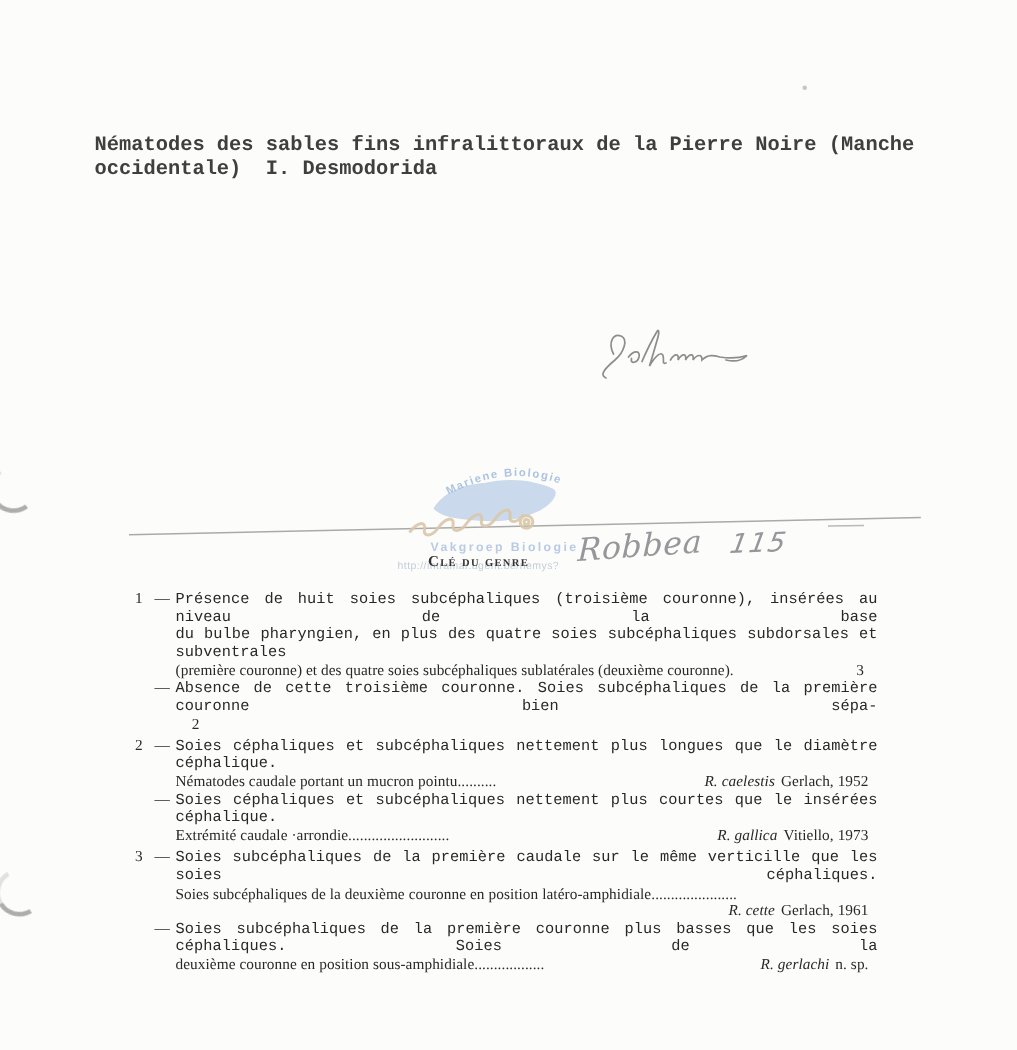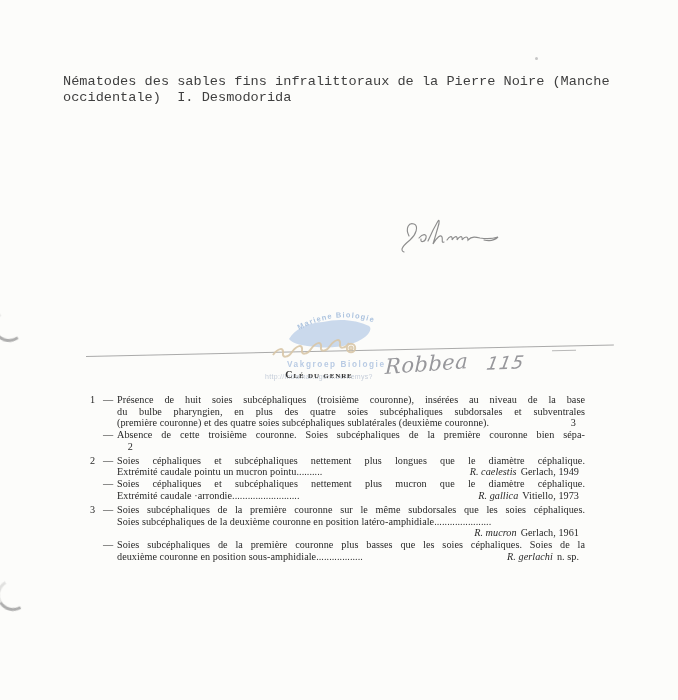--- a/index.html
+++ b/index.html
@@ -9,21 +9,21 @@
     font-family:"Liberation Serif","DejaVu Serif",serif;color:#242424;
   }
   
   .ref{
     position:absolute;left:63px;
     font-family:"Liberation Mono","DejaVu Sans Mono",monospace;
     font-size:13.6px;line-height:15.8px;color:#3f3f3f;
     white-space:pre-wrap;letter-spacing:0;
   }
   .ref-author{top:62px;}
-  .ref-title{top:74px;}
+  .ref-title{top:90px;font-weight:bold;}
   .ref-journal{top:119px;}
   .ref-journal sup{font-size:9px;vertical-align:4px;}
   
   .sig{position:absolute;left:395px;top:216px;}
   
   .hole{
     position:absolute;width:26px;height:26px;border-radius:50%;
     border:3px solid transparent;border-bottom-color:#9a9a9a;
     border-left-color:rgba(154,154,154,.35);
     filter:blur(.5px);opacity:.8;
@@ -65,21 +65,21 @@
   
   .key{
     position:absolute;left:90px;top:394px;width:495px;
     font-size:10.2px;line-height:11.65px;letter-spacing:.05px;color:#282828;
   }
   .kline{display:flex;align-items:baseline;}
   .kline.gap{margin-top:2.5px;}
   .knum{flex:none;width:13px;}
   .kdash{flex:none;width:14px;}
   .kbody{flex:1 1 auto;min-width:0;}
-  .kbody.just{text-align:justify;text-align-last:justify;}
+  .kbody.just{text-align:justify;text-align-last:justify;font-family:Liberation Mono, monospace;}
   .krnum{flex:none;width:16px;text-align:right;padding-right:9px;}
   .kright{flex:none;padding-left:4px;padding-right:6px;white-space:nowrap;}
   .kright i{font-style:italic;text-align:center;}
   .kright .rr{margin-left:4px;}
 </style>
 </head>
 <body>
 
 <div class="page">
 
@@ -158,54 +158,54 @@
 
     <div class="kline gap">
       <span class="knum">2</span>
       <span class="kdash">—</span>
       <span class="kbody just">Soies céphaliques et subcéphaliques nettement plus longues que le diamètre céphalique.</span>
     </div>
 
     <div class="kline">
       <span class="knum"></span>
       <span class="kdash"></span>
-      <span class="kbody">Extrémité caudale pointu un mucron pointu..........</span>
-      <span class="kright"><i>R. caelestis</i><span class="rr">Gerlach, 1949</span></span>
-    </div>
-
-    <div class="kline">
-      <span class="knum"></span>
-      <span class="kdash">—</span>
-      <span class="kbody just">Soies céphaliques et subcéphaliques nettement plus mucron que le diamètre céphalique.</span>
+      <span class="kbody">Nématodes caudale portant un mucron pointu..........</span>
+      <span class="kright"><i>R. caelestis</i><span class="rr">Gerlach, 1952</span></span>
+    </div>
+
+    <div class="kline">
+      <span class="knum"></span>
+      <span class="kdash">—</span>
+      <span class="kbody just">Soies céphaliques et subcéphaliques nettement plus courtes que le insérées céphalique.</span>
     </div>
 
     <div class="kline">
       <span class="knum"></span>
       <span class="kdash"></span>
       <span class="kbody">Extrémité caudale ·arrondie..........................</span>
       <span class="kright"><i>R. gallica</i><span class="rr">Vitiello, 1973</span></span>
     </div>
 
     <div class="kline gap">
       <span class="knum">3</span>
       <span class="kdash">—</span>
-      <span class="kbody just">Soies subcéphaliques de la première couronne sur le même subdorsales que les soies céphaliques.</span>
+      <span class="kbody just">Soies subcéphaliques de la première caudale sur le même verticille que les soies céphaliques.</span>
     </div>
 
     <div class="kline">
       <span class="knum"></span>
       <span class="kdash"></span>
       <span class="kbody">Soies subcéphaliques de la deuxième couronne en position latéro-amphidiale......................</span>
     </div>
 
     <div class="kline">
       <span class="knum"></span>
       <span class="kdash"></span>
       <span class="kbody"></span>
-      <span class="kright"><i>R. mucron</i><span class="rr">Gerlach, 1961</span></span>
+      <span class="kright"><i>R. cette</i><span class="rr">Gerlach, 1961</span></span>
     </div>
 
     <div class="kline">
       <span class="knum"></span>
       <span class="kdash">—</span>
       <span class="kbody just">Soies subcéphaliques de la première couronne plus basses que les soies céphaliques. Soies de la</span>
     </div>
 
     <div class="kline">
       <span class="knum"></span>

